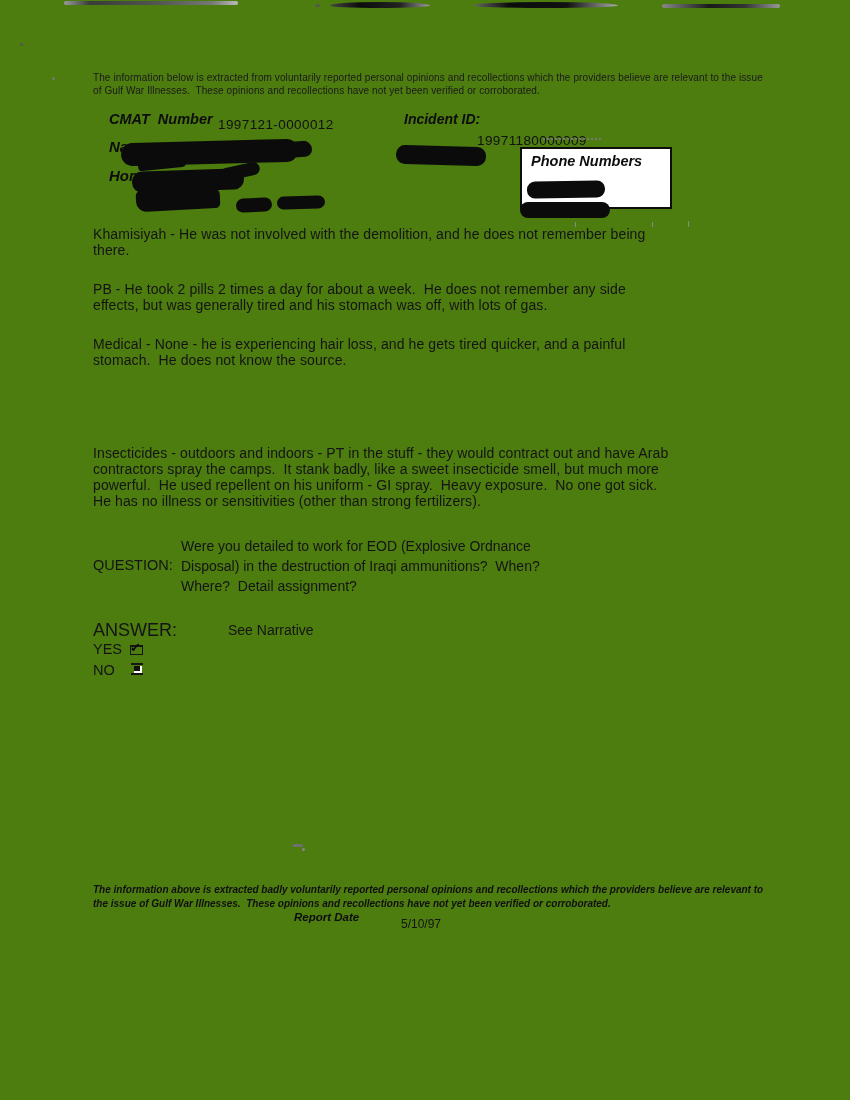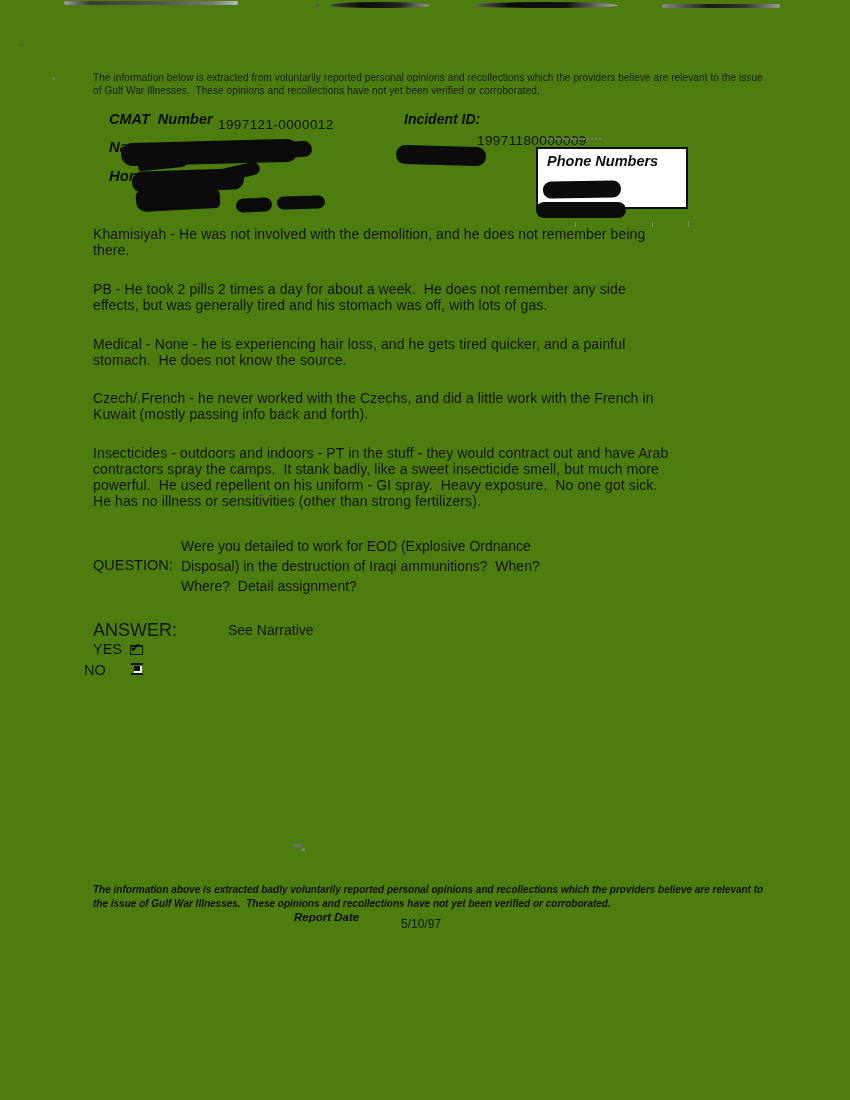--- a/index.html
+++ b/index.html
@@ -23,21 +23,21 @@
   }
   .lbl-bi{font-weight:bold;font-style:italic;color:#0d0d0d;margin-left:16px;}
   .cmat-label{left:93px;top:111px;font-size:14.5px;word-spacing:4px;}
   .cmat-value{left:218px;top:117px;font-size:13.5px;letter-spacing:.4px;}
   .incident-label{left:388px;top:111px;font-size:14px;}
   .incident-value{left:477px;top:117px;font-size:13.5px;letter-spacing:.4px;margin-top:16px;}
   .name-label{left:93px;top:138px;font-size:15px;}
   .ssn-label{left:386px;top:143px;font-size:14px;}
   .home-label{left:93px;top:167px;font-size:15px;}
   .phone-box{
-    left:536px;top:147px;width:152px;height:62px;
+    left:520px;top:147px;width:152px;height:62px;
     border:2px solid #0d0d0d;box-sizing:border-box;background:#fff;
   }
   .phone-title{
     position:absolute;left:9px;top:4px;
     font-weight:bold;font-style:italic;font-size:14.5px;color:#0d0d0d;
   }
   .dotted-artifact{left:543px;top:138px;width:58px;height:0;border-top:2px dotted #777;}
   .tick{position:absolute;width:1px;background:#8a8a8a;}
   .redaction{position:absolute;background:#0b0b0b;}
   .para{
@@ -47,21 +47,21 @@
   }
   .q-label{left:93px;top:557px;font-size:14.5px;color:#141414;}
   .q-text{
     left:181px;top:536px;width:430px;
     font-size:14px;line-height:20px;color:#141414;white-space:pre-wrap;
   }
   .a-label{left:93px;top:620px;font-size:18px;color:#141414;}
   .a-value{left:228px;top:622px;font-size:14px;color:#141414;}
   .yn-label{font-size:14.5px;color:#141414;}
   .yes-label{left:93px;top:641px;}
-  .no-label{left:84px;top:662px;text-align:right;}
+  .no-label{left:93px;top:662px;text-align:right;}
   .cb{position:absolute;box-sizing:border-box;}
   .cb-yes{left:130px;top:645px;width:13px;height:10px;border:1.5px solid #151515;border-top-width:2px;}
   .cb-yes .check{
     position:absolute;left:-1px;top:-7px;
     font-size:13px;font-weight:bold;color:#0b0b0b;transform:rotate(3deg);
   }
   .cb-no{left:131px;top:663px;width:12px;height:12px;border-top:2px solid #151515;border-bottom:2px solid #151515;}
   .cb-no .fill{
     position:absolute;left:3px;top:1px;width:8px;height:7px;background:#101010;
     box-shadow:inset -2px -2px 0 #fff;
@@ -120,22 +120,20 @@
   <div class="redaction" style="left:136px;top:189px;width:84px;height:21px;border-radius:5px 8px 5px 10px;transform:rotate(-3deg);"></div>
   <div class="redaction" style="left:236px;top:198px;width:36px;height:14px;border-radius:8px;transform:rotate(-3deg);"></div>
   <div class="redaction" style="left:277px;top:196px;width:48px;height:13px;border-radius:7px;transform:rotate(-2deg);"></div>
 
   <div class="para" style="top:226px;">Khamisiyah - He was not involved with the demolition, and he does not remember being
 there.</div>
   <div class="para" style="top:281px;">PB - He took 2 pills 2 times a day for about a week.  He does not remember any side
 effects, but was generally tired and his stomach was off, with lots of gas.</div>
   <div class="para" style="top:336px;">Medical - None - he is experiencing hair loss, and he gets tired quicker, and a painful
 stomach.  He does not know the source.</div>
-  <div class="para" style="top:390px;">Czech/.French - he never worked with the Czechs, and did a little work with the French in
-Kuwait (mostly passing info back and forth).</div>
   <div class="para" style="top:445px;">Insecticides - outdoors and indoors - PT in the stuff - they would contract out and have Arab
 contractors spray the camps.  It stank badly, like a sweet insecticide smell, but much more
 powerful.  He used repellent on his uniform - GI spray.  Heavy exposure.  No one got sick.
 He has no illness or sensitivities (other than strong fertilizers).</div>
 
   <div class="abs q-label">QUESTION:</div>
   <div class="abs q-text">Were you detailed to work for EOD (Explosive Ordnance
 Disposal) in the destruction of Iraqi ammunitions?  When?
 Where?  Detail assignment?</div>
   <div class="abs a-label">ANSWER:</div>

